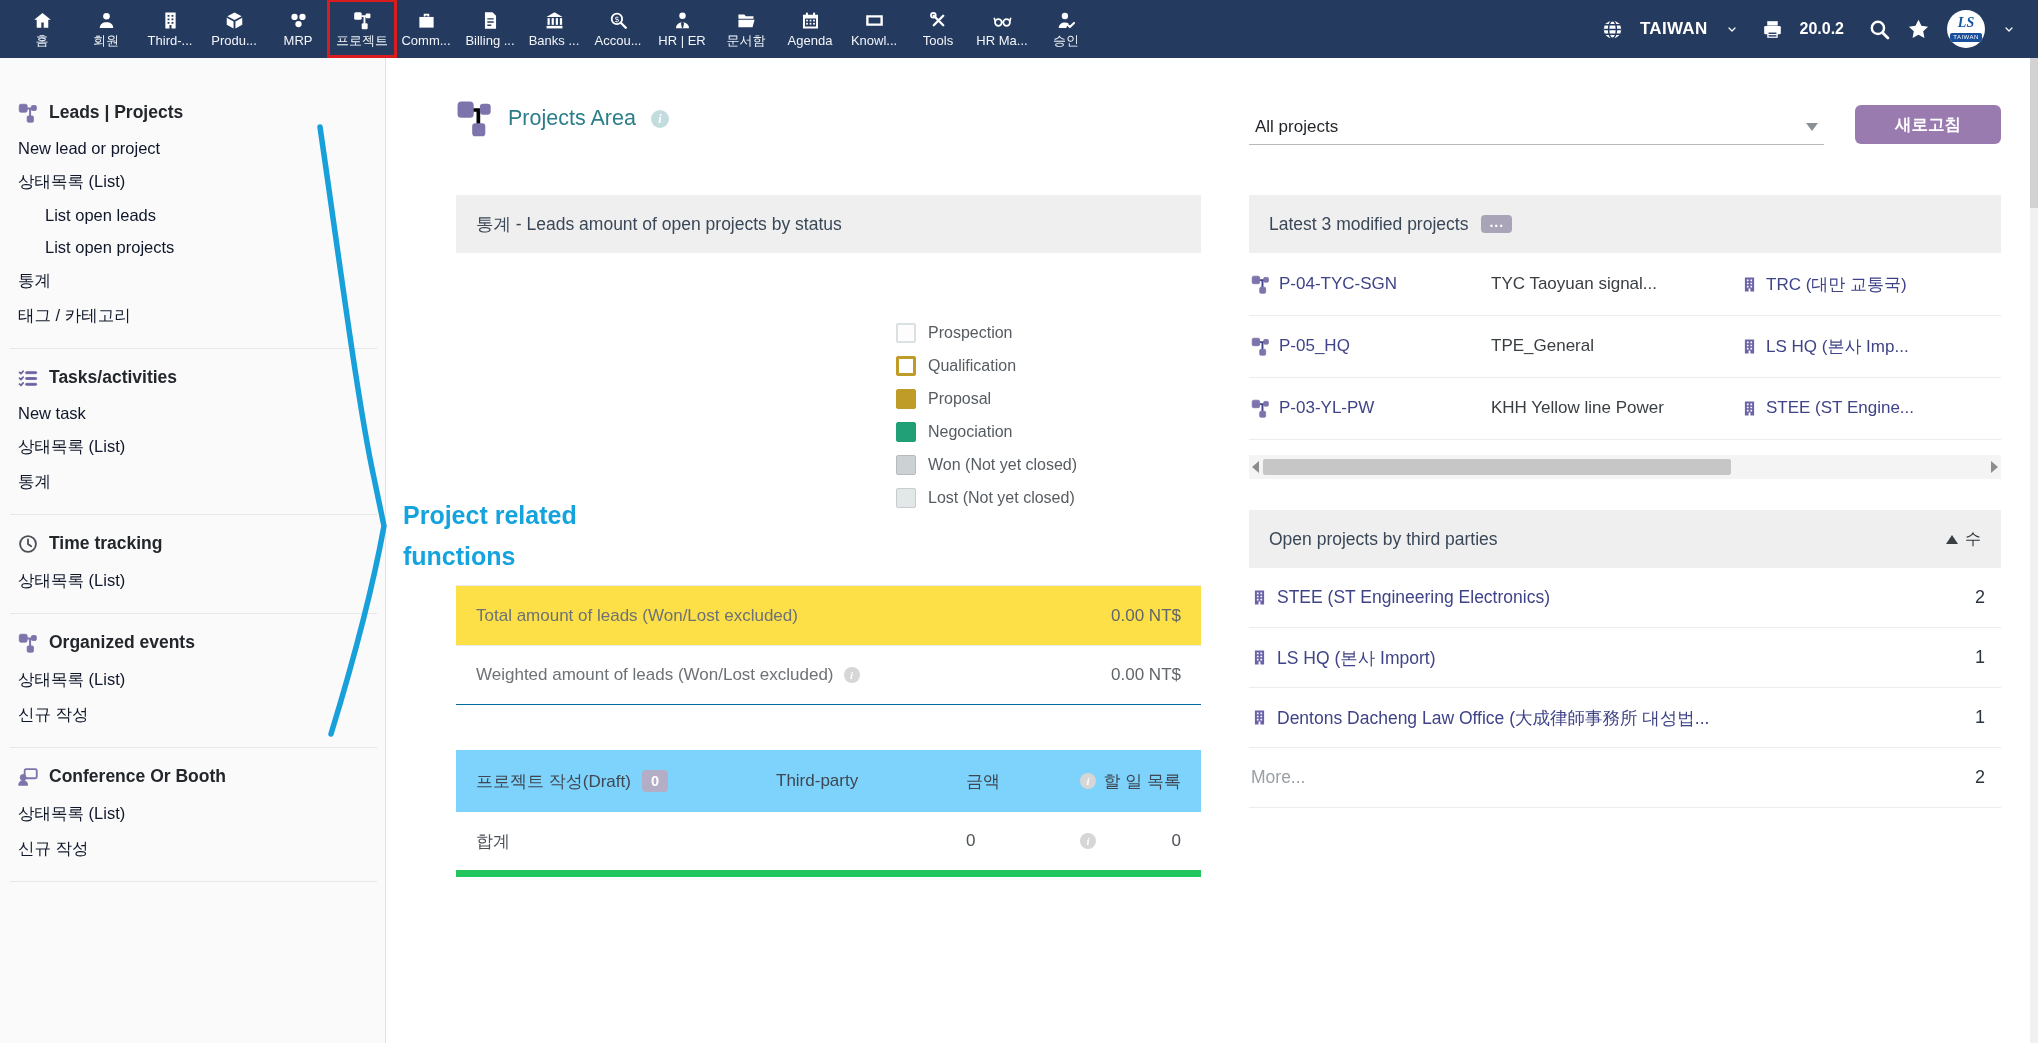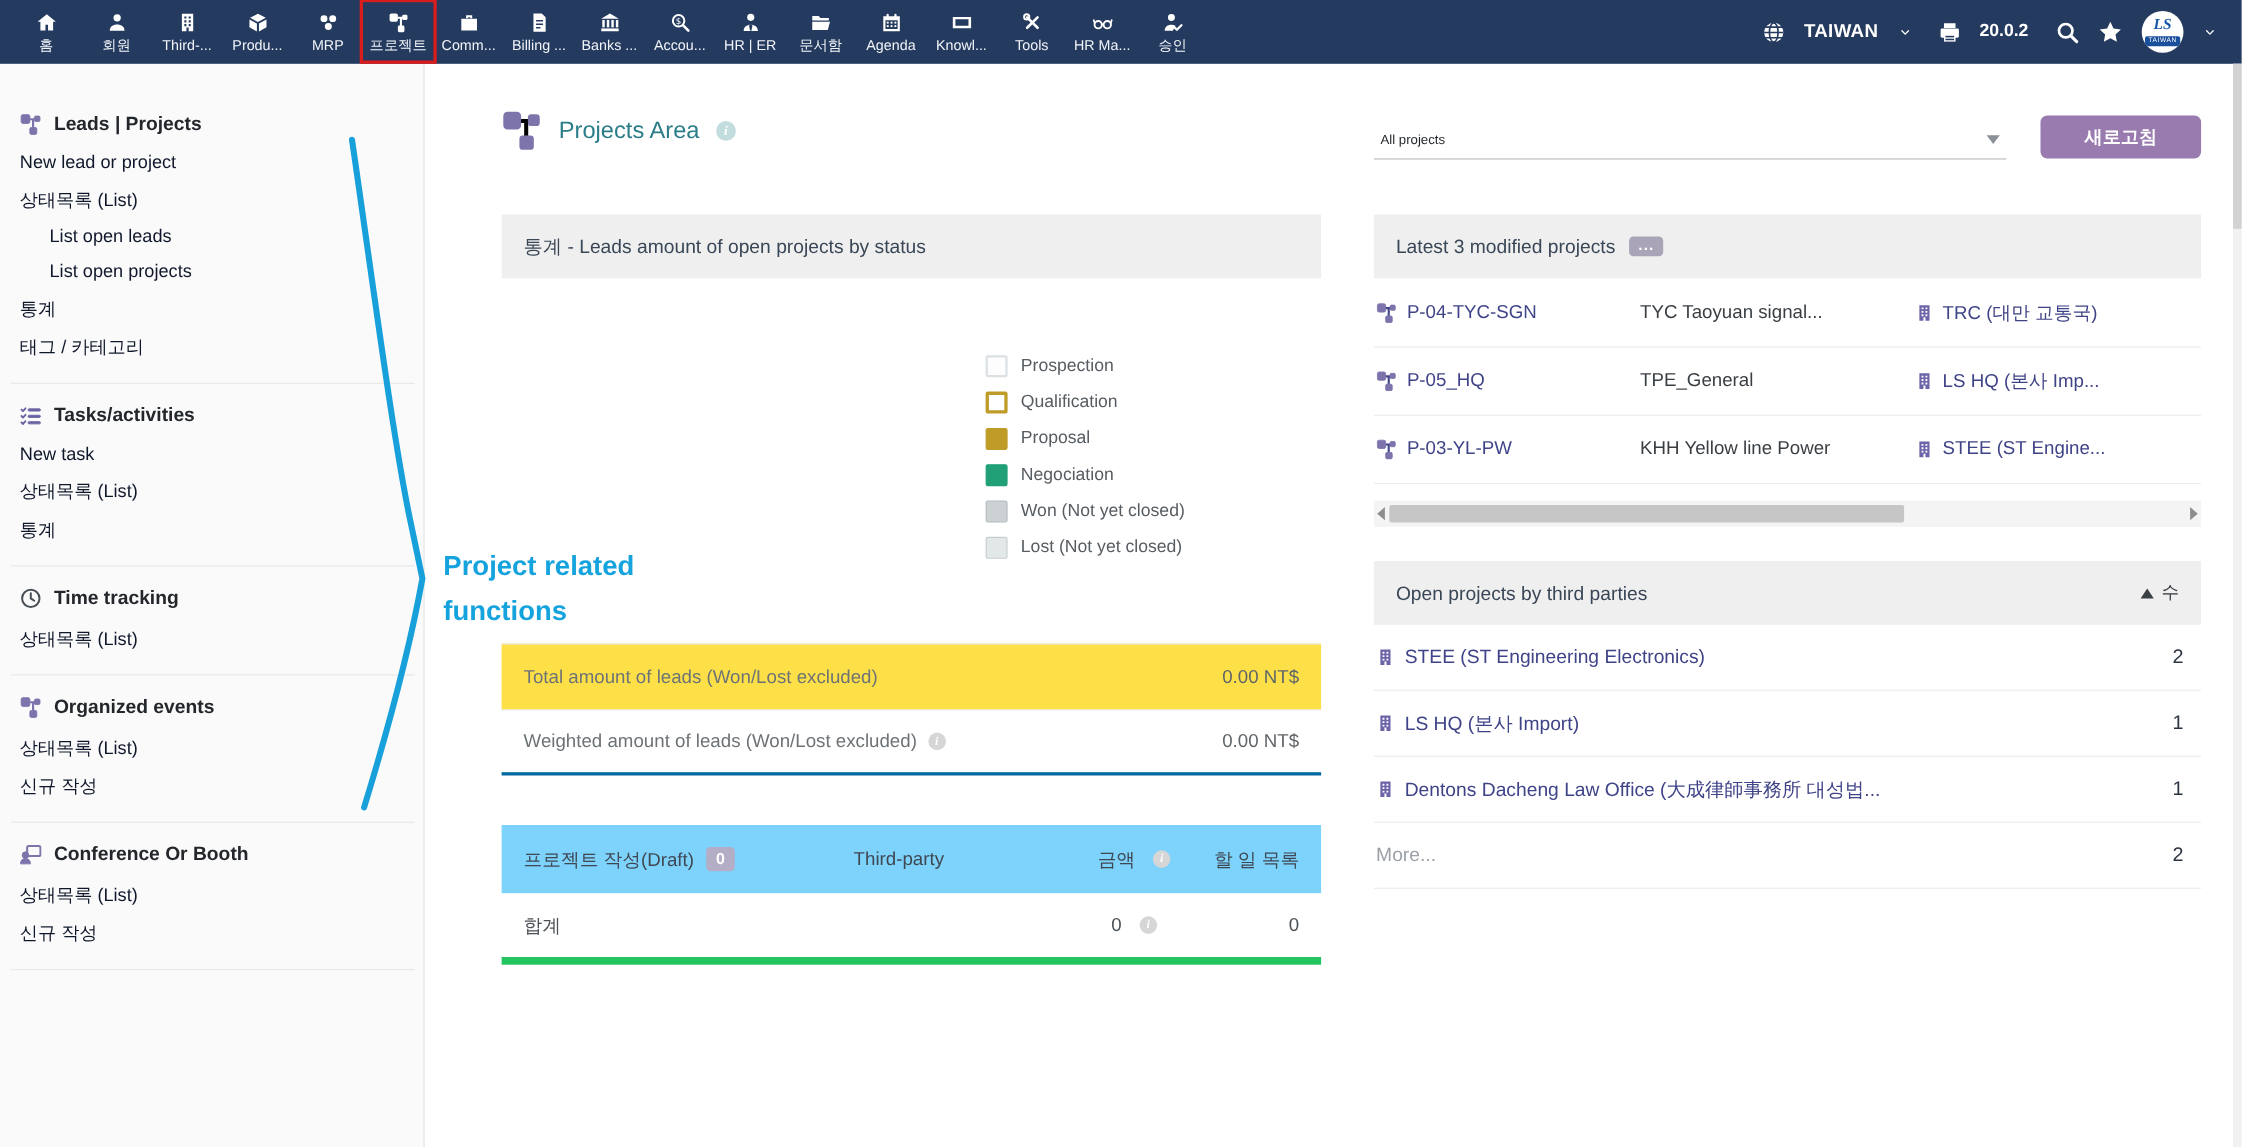--- a/index.html
+++ b/index.html
@@ -61,39 +61,39 @@
   .lb2{background:#bf9b28;border:1px solid #bf9b28}
   .lb3{background:#21a077;border:1px solid #21a077}
   .lb4{background:#ccd1d3;border:1px solid #b6bcbe}
   .lb5{background:#e2e7e8;border:1px solid #c7cdce}
   .leg-lb{font-size:16px;color:#565c61}
 
   .totals{position:absolute;top:527px;left:0;right:0}
   .tot-row{height:60px;display:flex;align-items:center;border-top:1px solid #eaeaea;padding:0 20px;
            box-sizing:border-box;font-size:17px}
   .tot-row.alt{background:#fde047}
-  .tot-row:last-child{border-bottom:3px solid #0369a1}
+  .tot-row:last-child{border-bottom:1px solid #0369a1}
   .tot-lbl{color:#6d7276;display:flex;align-items:center;gap:10px}
   .tot-val{margin-left:auto;color:#606569}
 
   .draft{position:absolute;top:692px;left:0;right:0}
   .draft-h{height:62px;background:#7dd3fc;display:flex;align-items:center;padding:0 20px;
            font-size:17px;color:#3f4752;box-sizing:border-box}
   .badge0{background:#b4adc6;color:#fff;border-radius:4px;font-size:14.5px;padding:3px 9px;font-weight:bold}
   .dc1{width:300px;display:flex;align-items:center;gap:11px}
   .dc2{width:190px;}
-  .dc3{width:130px;display:flex;justify-content:center;align-items:center;gap:16px}
+  .dc3{width:130px;display:flex;justify-content:space-between;align-items:center;gap:16px}
   .dc4{margin-left:auto;display:flex;justify-content:flex-end;align-items:center;gap:8px}
   .draft-r{height:58px;display:flex;align-items:center;padding:0 20px;border-bottom:7px solid #22c55e;
            font-size:17px;color:#4b5156}
 
   
   .ctrl{position:absolute;top:47px;left:0;right:0;height:46px}
   .sel{position:absolute;left:0;top:4px;width:575px;height:36px;border-bottom:1px solid #b9b9b9;
-       font-size:12px;color:#1f2327;display:flex;align-items:center;padding:0 6px;box-sizing:border-box;cursor:pointer}
+       font-size:17px;color:#1f2327;display:flex;align-items:center;padding:0 6px;box-sizing:border-box;cursor:pointer}
   .sel-car{margin-left:auto;width:0;height:0;border-left:6px solid transparent;border-right:6px solid transparent;
            border-top:8px solid #8b9096}
   .btn-ref{position:absolute;right:0;top:0;width:146px;height:39px;background:#9a7bb0;color:#fff;border:0;
            border-radius:6px;font-size:16.5px;font-weight:bold;display:flex;align-items:center;justify-content:center;
            cursor:pointer;font-family:inherit}
   .badge-dots{background:#a9a4b8;color:#fff;border-radius:4px;padding:2px 8px 6px;font-size:14px;line-height:10px;
               margin-left:13px;letter-spacing:1px;font-weight:bold}
   .lat-r{position:absolute;left:0;right:0;height:62px;display:flex;align-items:center;
          border-bottom:1px solid #ececec;font-size:17px}
   .lc-code{width:242px;display:flex;align-items:center;gap:9px;color:#3f4387;padding-left:2px;box-sizing:border-box}

